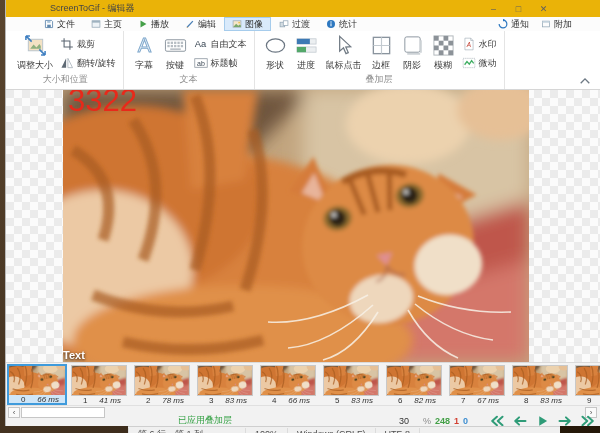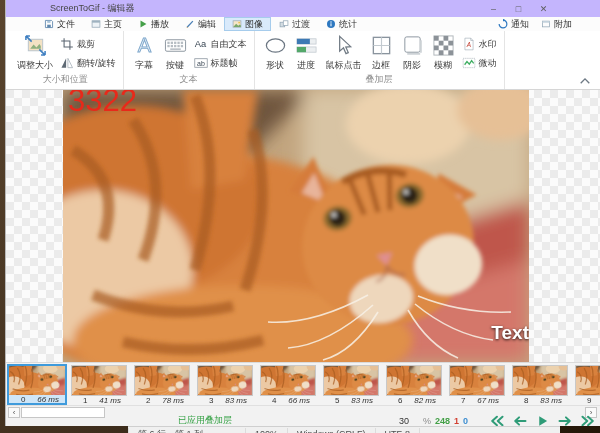--- a/index.html
+++ b/index.html
@@ -4,21 +4,21 @@
 <style>
   *{margin:0;padding:0;box-sizing:border-box}
   html,body{width:600px;height:433px;overflow:hidden;font-family:"Liberation Sans","DejaVu Sans",sans-serif;-webkit-font-smoothing:antialiased}
   #desktop{position:relative;width:600px;height:433px;background:linear-gradient(130deg,#5a452e 0%,#3a2a1a 55%,#241708 100%);overflow:hidden}
 
   
   #window{position:absolute;left:5px;top:0;width:595px;height:426px;background:#fff;display:flex;flex-direction:column;overflow:hidden;border-left:1px solid rgba(0,0,0,.28)}
   .ic{display:inline-block;line-height:0}
   .ic svg{width:100%;height:100%;display:block}
 
-  #titlebar{height:17px;flex:0 0 auto;display:flex;align-items:center;padding-left:27px;background:#c4b5fd}
+  #titlebar{height:17px;flex:0 0 auto;display:flex;align-items:center;padding-left:27px;background:#eab308}
   #titlebar .app-ic{width:12px;height:12px;margin-right:5px}
   #title{font-size:9px;color:#464646;white-space:nowrap}
   #win-controls{margin-left:auto;display:flex;margin-right:44px}
   .wc{width:25px;height:15px;font-size:9px;color:#5f5f5f;display:flex;align-items:center;justify-content:center}
 
   #tabbar{height:14px;flex:0 0 auto;display:flex;align-items:stretch;padding-left:30px;background:#fcfcfc}
   .tab{display:flex;align-items:center;gap:3px;padding:0 7px;font-size:9px;color:#333;border:1px solid transparent;white-space:nowrap}
   .tab .ic{width:10px;height:10px}
   .tab.sel{background:#d9eafb;border-color:#a6ccec}
   #tab-extras{margin-left:auto;display:flex;margin-right:22px}
@@ -36,21 +36,21 @@
   .rsmall .ic{width:14px;height:14px}
   .rlabel{font-size:9px;color:#8d8d8d;text-align:center;padding:1px 0 3px}
   #ribbon-collapse{position:absolute;right:9px;bottom:4px;width:12px;height:8px}
 
   
   #canvas{height:272px;flex:0 0 auto;position:relative;overflow:hidden;
     background:conic-gradient(#fbfbfb 25%,#ebebeb 0 50%,#fbfbfb 0 75%,#ebebeb 0) 0 0/16px 16px}
   #photo{position:absolute;left:57px;top:0;width:466px;height:272px;overflow:hidden}
   #photo>svg{width:100%;height:100%;display:block}
   #overlay-number{position:absolute;left:5px;top:-7px;font-size:31px;color:#e8291a}
-  #overlay-text{position:absolute;left:0;right:0;bottom:18px;text-align:right;font-size:19px;font-weight:bold;color:#fff;text-shadow:0 1px 3px rgba(0,0,0,.85)}
+  #overlay-text{position:absolute;left:0;right:0;bottom:1px;text-align:left;font-size:11px;font-weight:bold;color:#fff;text-shadow:0 1px 3px rgba(0,0,0,.85)}
 
   
   #framestrip{height:43px;flex:0 0 auto;display:flex;background:#f3f3f3;border-top:1px solid #dadada;padding:1px 0 0 1px;overflow:hidden}
   .frame{width:58px;margin-right:5px;flex:0 0 auto;display:flex;flex-direction:column;border:1px solid transparent}
   .frame .fimg{height:32px;border:1px solid #c8c8c8;overflow:hidden;background:#cbb79d}
   .frame .fimg svg{width:100%;height:100%;display:block}
   .frame .flab{height:8px;display:flex;justify-content:space-between;align-items:center;padding:0 6px 0 12px;font-size:8px;color:#303030}
   .frame .fms{font-style:italic}
   .frame.sel{width:60px;margin-right:3px;border:2px solid #3f9bdc;background:#cfe6f8}
   .frame.sel .fimg{border:none}

